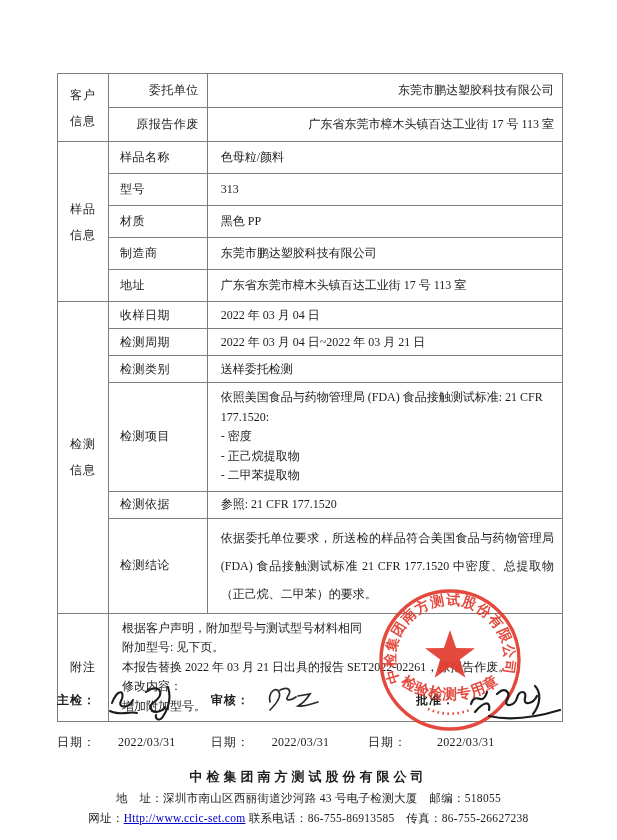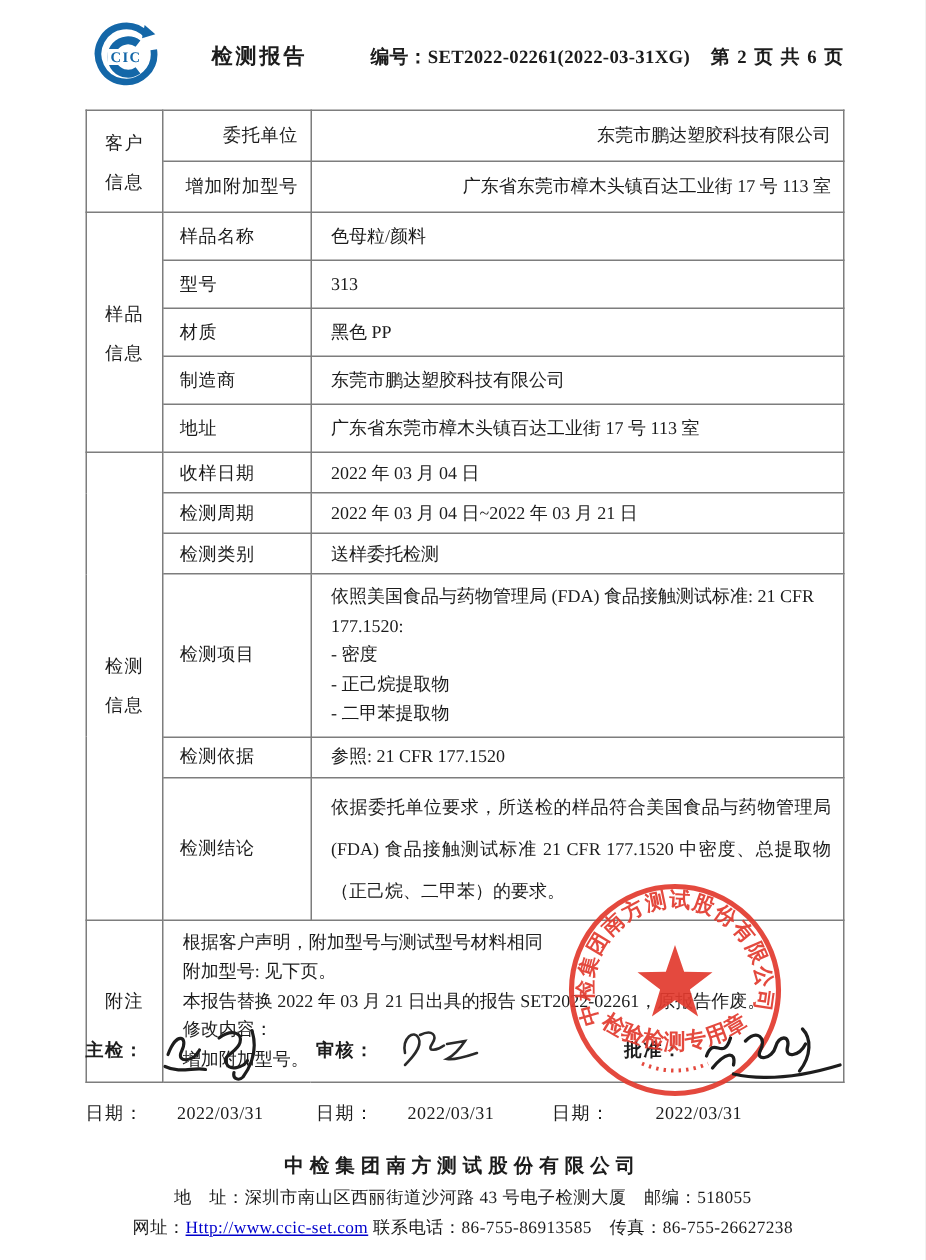--- a/index.html
+++ b/index.html
@@ -76,50 +76,34 @@
   .footer-company { font-size:13px; font-weight:bold; letter-spacing:4px; }
   .footer-line { font-size:11.5px; margin-top:5px; letter-spacing:.3px; }
   .footer-link { color:#0000cc; text-decoration:underline; cursor:pointer; }
   .blue { fill:#1467a8; }
 </style>
 </head>
 <body>
 
 <div class="page">
 
-  <div class="report-header">
-    <div class="logo-wrap">
-      <svg viewBox="0 0 60 54" width="54" height="48">
-
-        <path d="M 45.5 10.5 A 21 21 0 1 0 50.8 21.5" fill="none" stroke="#1467a8" stroke-width="5"></path>
-        <path d="M 44 3 L 52 10 L 42 13 Z" fill="#1467a8"></path>
-
-        <path d="M 39 17 A 12.5 12.5 0 1 0 39 37" fill="none" stroke="#1467a8" stroke-width="6"></path>
-        <rect x="16" y="21" width="30" height="12" fill="#ffffff"></rect>
-        <text x="30" y="31" text-anchor="middle" font-family="Liberation Serif, serif" font-size="11" font-weight="bold" class="blue" letter-spacing="1">CIC</text>
-      </svg>
-    </div>
-    <div class="hdr-title">检测报告</div>
-    <div class="hdr-no"><span>编号：</span><span>SET2022-02261(2022-03-31XG)</span></div>
-    <div class="hdr-page">第 2 页 共 6 页</div>
-  </div>
 
   <table class="info-table">
 
     <tbody>
         <tr class="h34">
       <td class="group" rowspan="2">
             <div>客户</div>
             <div>信息</div>
           </td>
       <td class="lbl">委托单位</td>
       <td class="val">东莞市鹏达塑胶科技有限公司</td>
     </tr>
     <tr class="h34">
-      <td class="lbl">增加附加型号</td>
+      <td class="lbl">原报告作废</td>
       <td class="val">广东省东莞市樟木头镇百达工业街 17 号 113 室</td>
     </tr>
 
     <tr class="h32">
       <td class="group" rowspan="5">
             <div>样品</div>
             <div>信息</div>
           </td>
       <td class="lbl">样品名称</td>
       <td class="val">色母粒/颜料</td>

